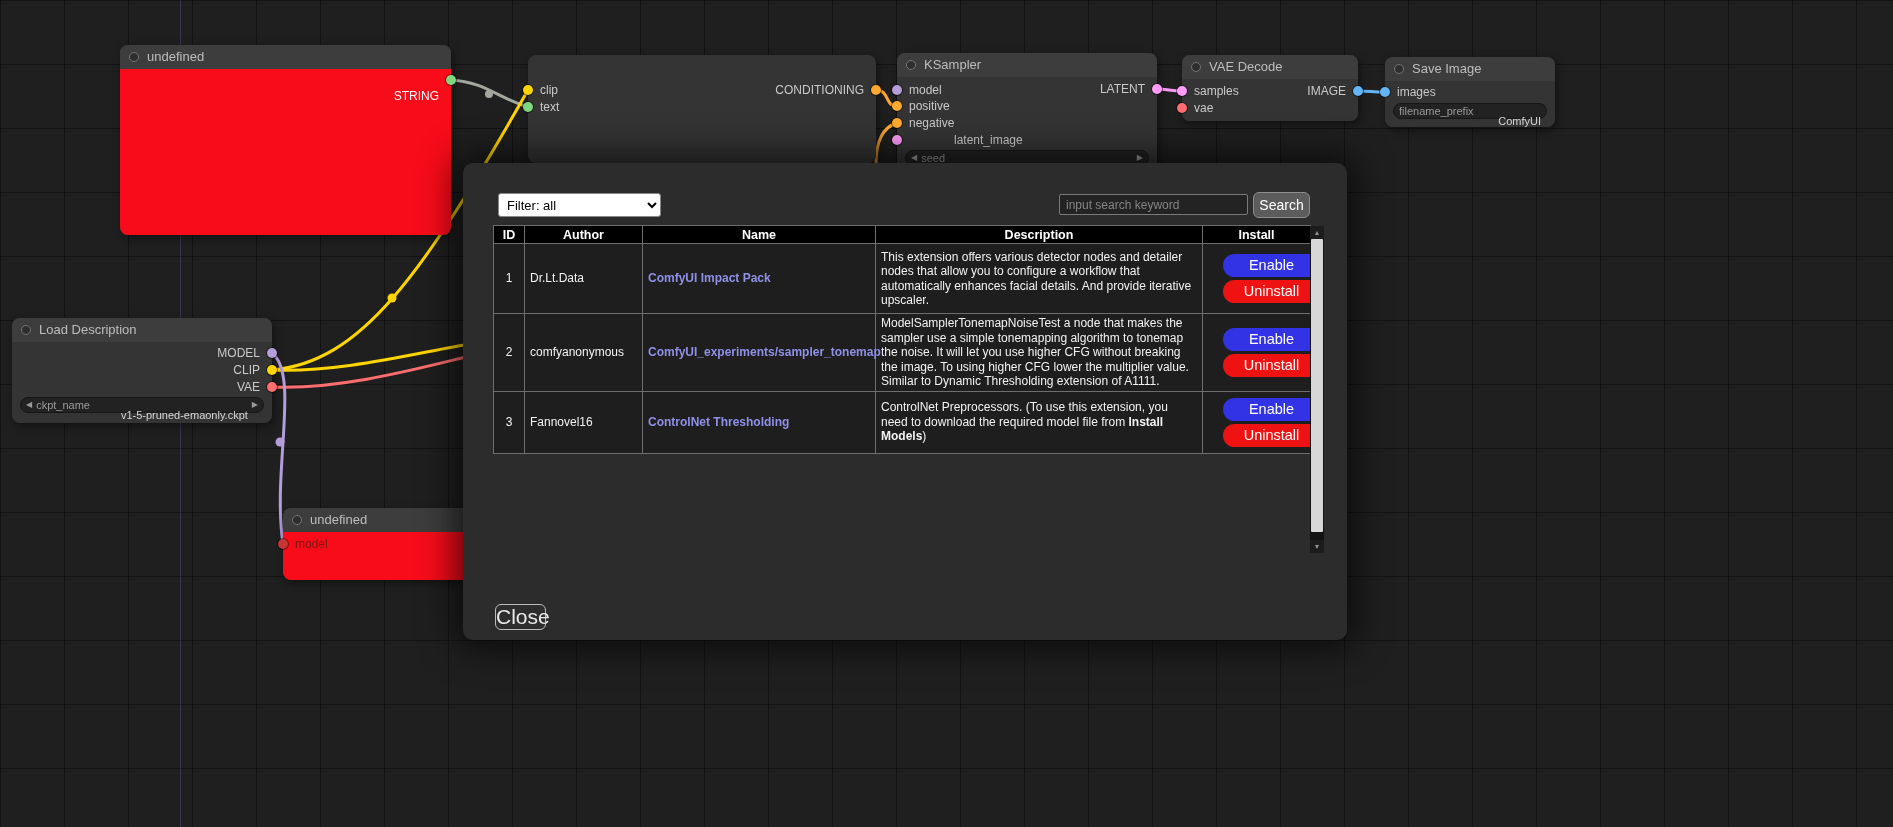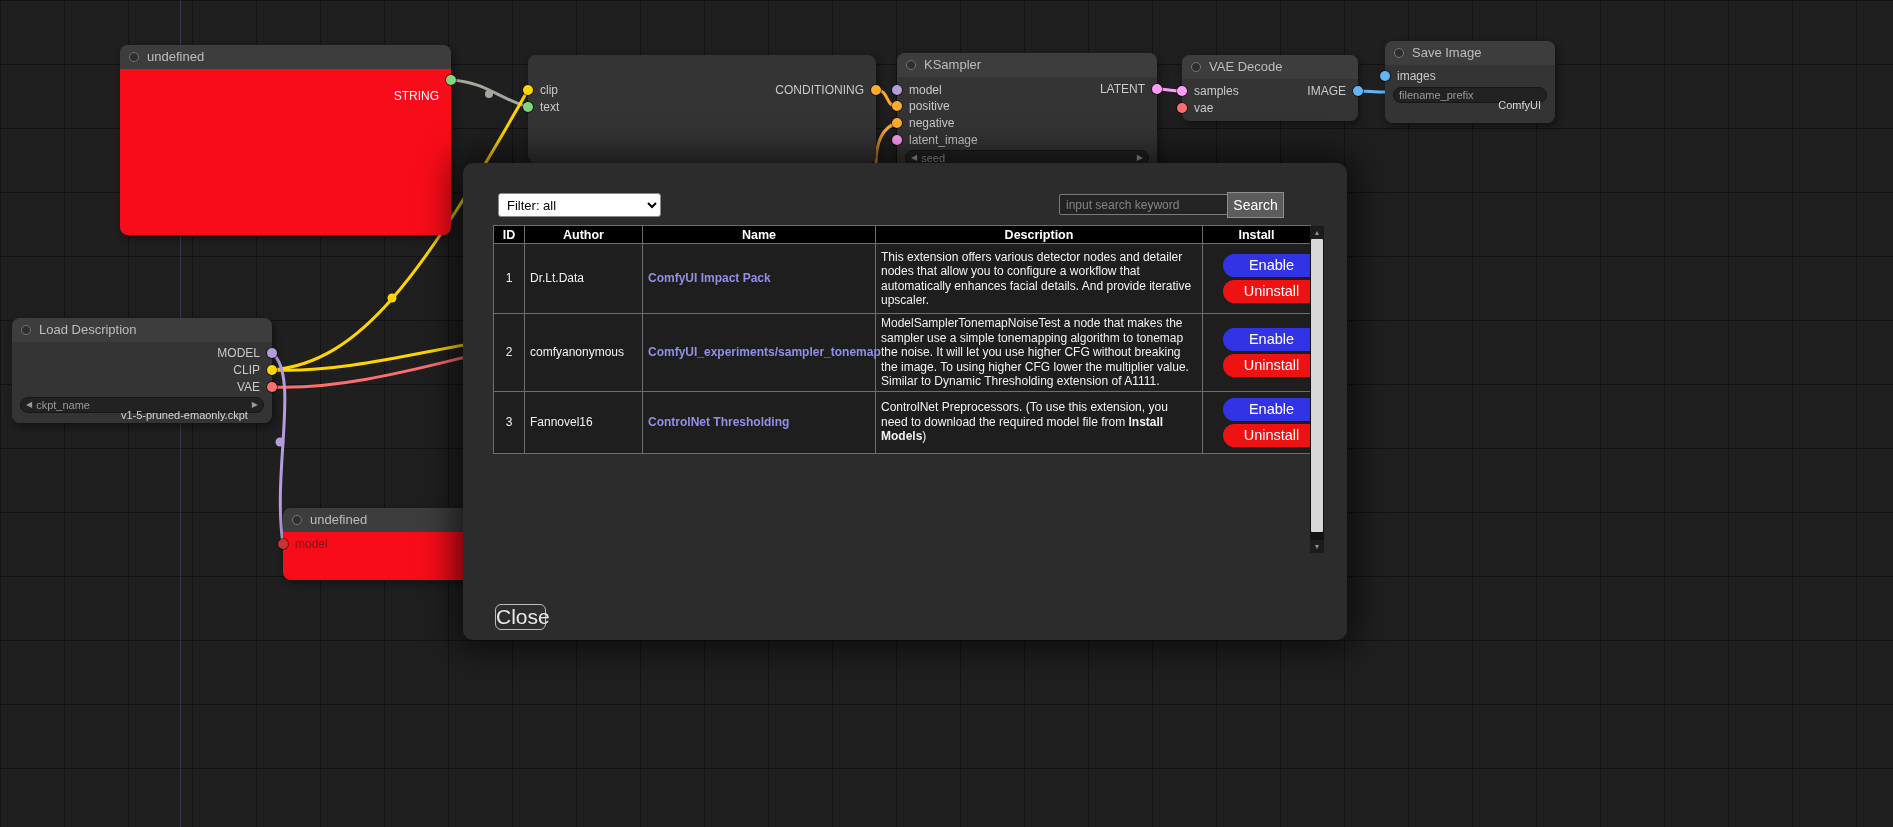--- a/index.html
+++ b/index.html
@@ -43,22 +43,22 @@
   .p-blue{background:#64b5f6;}
   .p-red{background:#c43535;}
   
   .dialog{position:absolute;left:463px;top:163px;width:884px;height:477px;background:#2c2c2c;border-radius:10px;
     z-index:10;box-shadow:0 0 35px 8px rgba(0,0,0,0.65);}
   .filter-select{position:absolute;left:35px;top:30px;width:163px;height:24px;font-size:13px;font-family:inherit;
     background:#ffffff;color:#000;border:1px solid #888;border-radius:3px;padding-left:4px;}
   .search-input{position:absolute;left:596px;top:31px;width:189px;height:21px;background:#232323;border:1px solid #7a7a7a;
     border-radius:2px;color:#ddd;font-size:12px;padding:0 6px;font-family:inherit;}
   .search-input::placeholder{color:#858585;}
-  .search-btn{position:absolute;left:764px;top:29px;width:57px;height:26px;background:#5c5c5c;color:#fff;
-    border:1px solid #8d8d8d;border-radius:0;font-size:14px;font-family:inherit;cursor:pointer;}
+  .search-btn{position:absolute;left:790px;top:29px;width:57px;height:26px;background:#5c5c5c;color:#fff;
+    border:1px solid #8d8d8d;border-radius:6px;font-size:14px;font-family:inherit;cursor:pointer;}
   .ext-table{position:absolute;left:30px;top:62px;width:817px;border-collapse:collapse;table-layout:fixed;}
   .ext-table th{background:#000;color:#fff;font-size:12.5px;font-weight:bold;border:1px solid #6e6e6e;height:18px;padding:0 3px;}
   .ext-table td{background:#1e1e1e;color:#f2f2f2;font-size:12px;border:1px solid #6e6e6e;padding:2px 5px;
     vertical-align:middle;line-height:14.5px;}
   td.c-id{text-align:center;}
   a.ext-link{color:#9090e8;font-weight:bold;text-decoration:none;font-size:12px;}
   td.c-install{text-align:center;padding:3px 20px;}
   .btn{display:block;width:97px;margin:3px auto;height:23px;border:none;border-radius:12px;color:#fff;
     font-size:14.5px;font-family:inherit;cursor:pointer;line-height:21px;}
   .btn-enable{background:#3333e6;}
@@ -117,21 +117,21 @@
   <div class="node-title">
     <span class="collapse-dot"></span>
     <span>KSampler</span>
   </div>
   <span class="ilabel" style="top:29px;">model</span>
   <span class="port in p-purple" style="top:32px;"></span>
   <span class="ilabel" style="top:45px;">positive</span>
   <span class="port in p-orange" style="top:48px;"></span>
   <span class="ilabel" style="top:62px;">negative</span>
   <span class="port in p-orange" style="top:65px;"></span>
-  <span class="ilabel" style="top:79px;">latent_image</span>
+  <span class="ilabel" style="top:79px;margin-left:45px;">latent_image</span>
   <span class="port in p-pink" style="top:82px;"></span>
   <span class="olabel" style="top:28px;">LATENT</span>
   <span class="port out p-pink" style="top:31px;"></span>
   <div class="widget" style="left:8px;right:8px;top:97px;">
     <span class="arr">◀</span>
     <span class="wname">seed</span>
     <span class="wval">156680208700286</span>
     <span class="arr">▶</span>
   </div>
 </div>
@@ -143,21 +143,21 @@
     <span>VAE Decode</span>
   </div>
   <span class="ilabel" style="top:28px;">samples</span>
   <span class="port in p-pink" style="top:31px;"></span>
   <span class="ilabel" style="top:45px;">vae</span>
   <span class="port in p-salmon" style="top:48px;"></span>
   <span class="olabel" style="top:28px;">IMAGE</span>
   <span class="port out p-blue" style="top:31px;"></span>
 </div>
 
-<div class="node" style="left:1385px;top:41px;width:170px;height:82px;">
+<div class="node" style="left:1385px;top:57px;width:170px;height:70px;">
   <div class="node-body"></div>
   <div class="node-title">
     <span class="collapse-dot"></span>
     <span>Save Image</span>
   </div>
   <span class="ilabel" style="top:27px;">images</span>
   <span class="port in p-blue" style="top:30px;"></span>
   <div class="widget" style="left:8px;right:8px;top:46px;">
     <span class="wname">filename_prefix</span>
     <span class="wval">ComfyUI</span>

